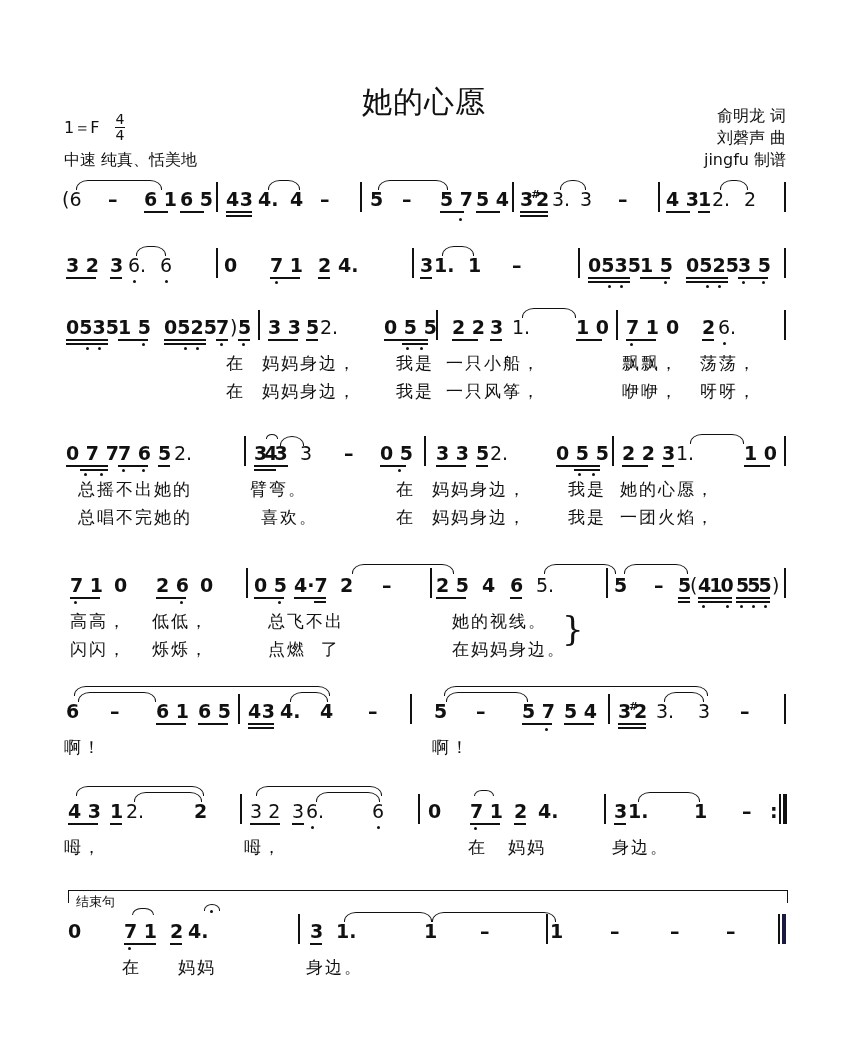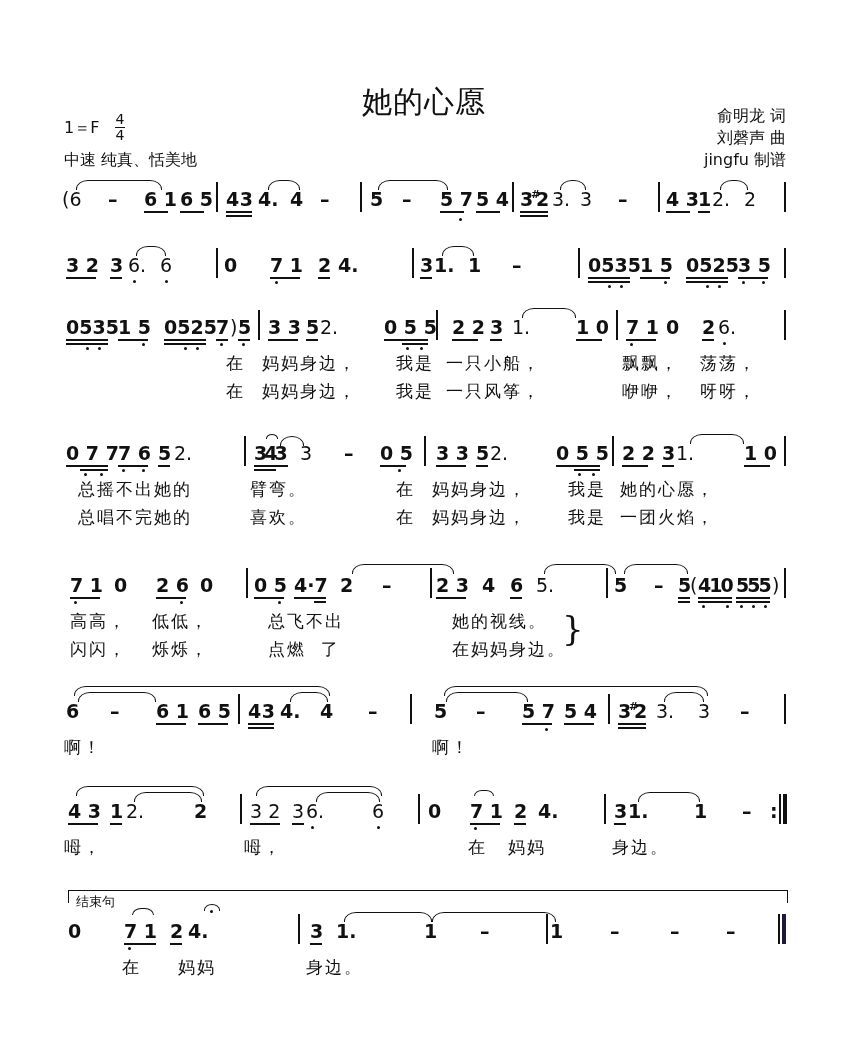--- a/index.html
+++ b/index.html
@@ -256,21 +256,21 @@
 <div class="abs" style="top:478px;left:0;">
   <span class="lyr" style="left:78px">总摇不出她的</span>
   <span class="lyr" style="left:250px">臂弯。</span>
   <span class="lyr" style="left:396px">在</span>
   <span class="lyr" style="left:432px">妈妈身边，</span>
   <span class="lyr" style="left:568px">我是</span>
   <span class="lyr" style="left:620px">她的心愿，</span>
 </div>
 <div class="abs" style="top:506px;left:0;">
   <span class="lyr" style="left:78px">总唱不完她的</span>
-  <span class="lyr" style="left:250px">喜欢。</span>
+  <span class="lyr" style="left:261px">喜欢。</span>
   <span class="lyr" style="left:396px">在</span>
   <span class="lyr" style="left:432px">妈妈身边，</span>
   <span class="lyr" style="left:568px">我是</span>
   <span class="lyr" style="left:620px">一团火焰，</span>
 </div>
 
 <div class="row" style="top:574px;">
   <span class="n" style="left:8px">7 1</span>
   <span class="ul" style="left:8px;width:30px;top:23px"></span>
   <span class="dt" style="left:12px;top:27px"></span>
@@ -283,21 +283,21 @@
   <span class="n" style="left:192px">0 5</span>
   <span class="ul" style="left:192px;width:30px;top:23px"></span>
   <span class="dt" style="left:216px;top:27px"></span>
   <span class="n" style="left:232px">4·7</span>
   <span class="ul" style="left:232px;width:32px;top:23px"></span>
   <span class="ul" style="left:252px;width:12px;top:27px"></span>
   <span class="n" style="left:278px">2</span>
   <span class="slur" style="left:290px;width:100px;top:-10px"></span>
   <span class="n" style="left:320px">–</span>
   <span class="bl" style="left:368px"></span>
-  <span class="n" style="left:374px">2 3</span>
+  <span class="n" style="left:374px">2 5</span>
   <span class="ul" style="left:374px;width:30px;top:23px"></span>
   <span class="n" style="left:420px">4</span>
   <span class="n" style="left:448px">6</span>
   <span class="ul" style="left:448px;width:12px;top:23px"></span>
   <span class="n light" style="left:474px">5.</span>
   <span class="slur" style="left:482px;width:70px;top:-10px"></span>
   <span class="bl" style="left:544px"></span>
   <span class="n" style="left:552px">5</span>
   <span class="slur" style="left:562px;width:62px;top:-10px"></span>
   <span class="n" style="left:592px">–</span>

